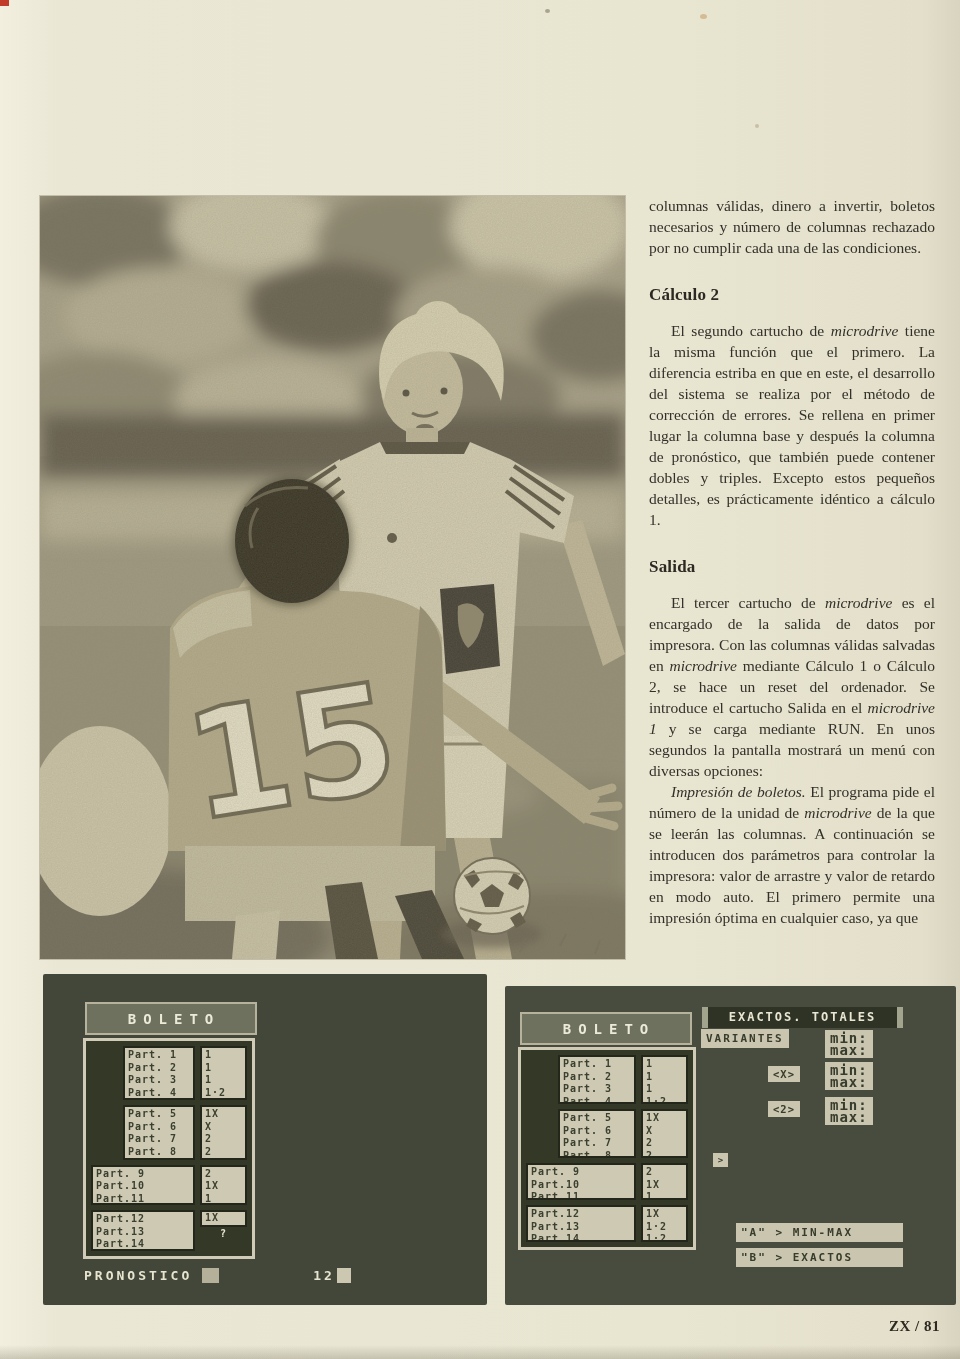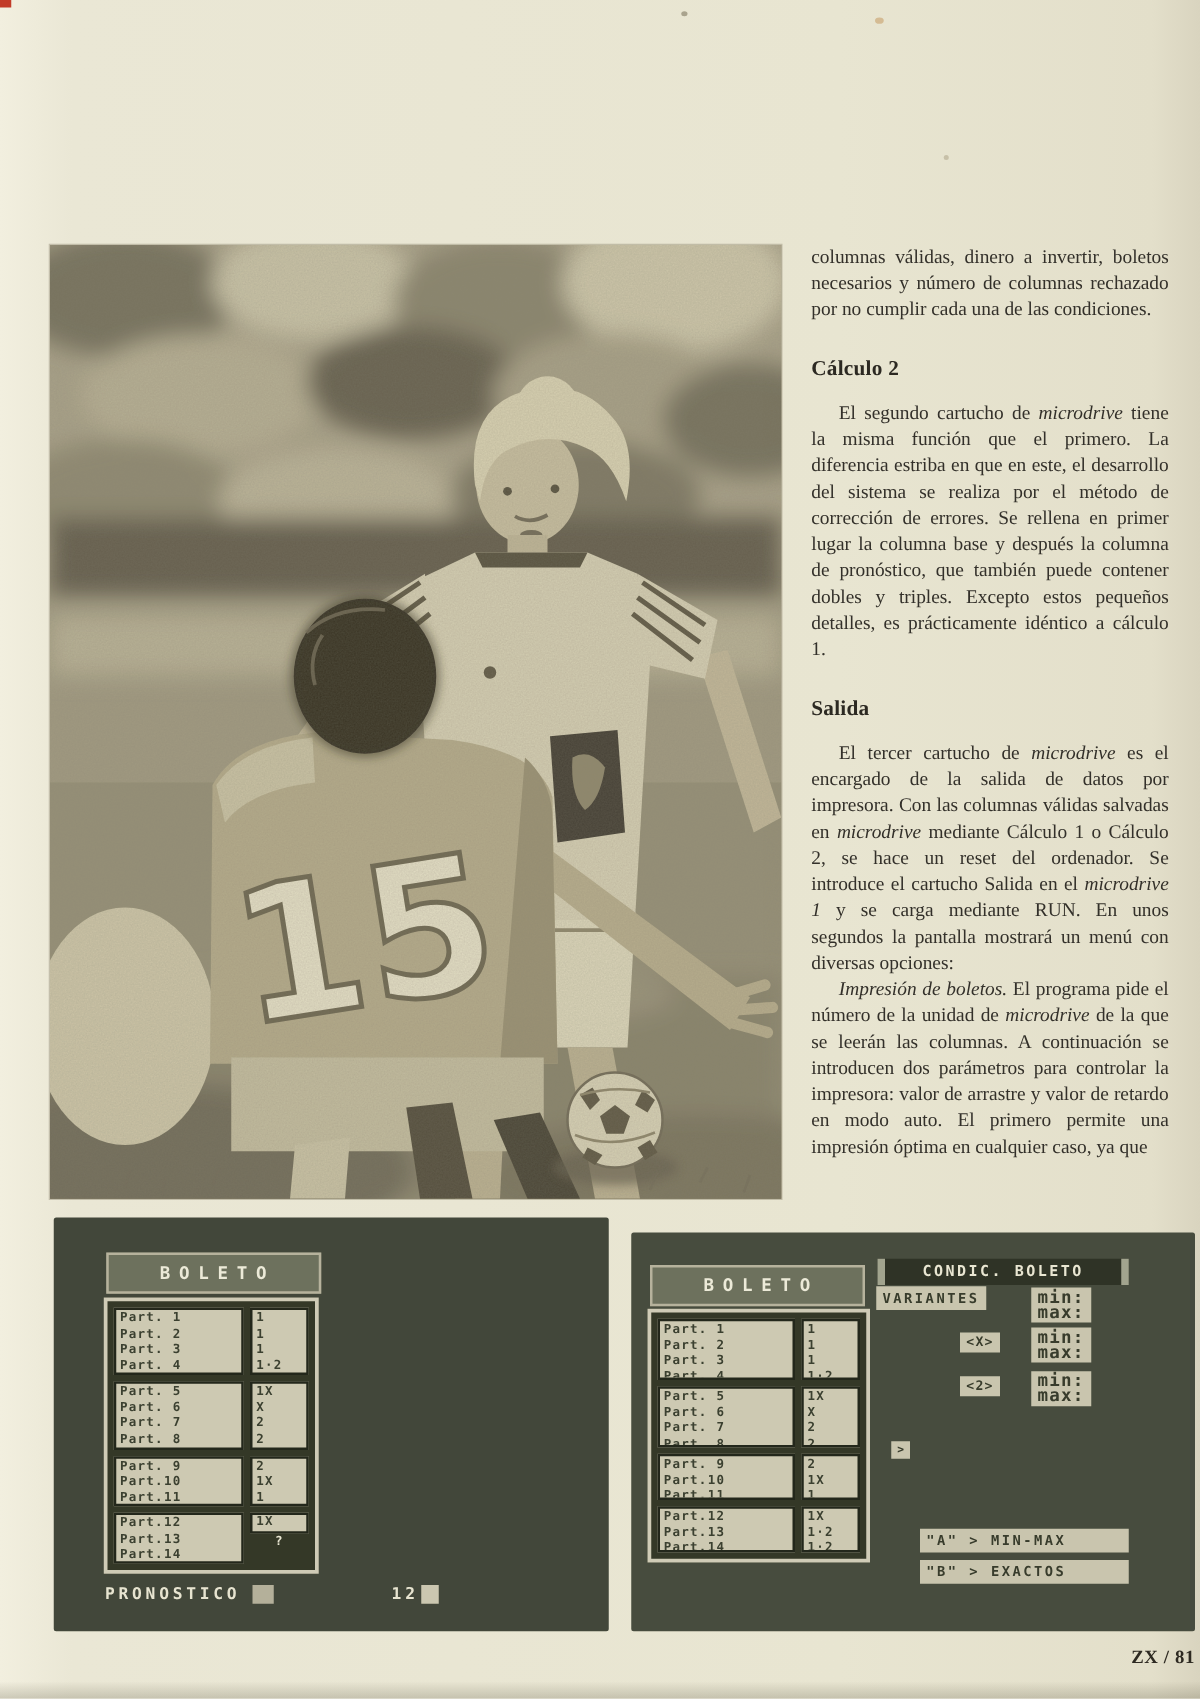--- a/index.html
+++ b/index.html
@@ -41,21 +41,21 @@
       box-sizing:border-box;}
   .screen-left .boleto-title{left:42px;top:28px;width:172px;}
   .screen-right .boleto-title{left:15px;top:26px;width:172px;}
 
   .boleto-box{position:absolute;border:3px solid #cfcbb6;background:#343827;padding:5px;
       box-sizing:border-box;display:flex;flex-direction:column;gap:5px;}
   .screen-left .boleto-box{left:40px;top:64px;width:172px;height:221px;}
   .screen-right .boleto-box{left:13px;top:61px;width:178px;height:203px;}
 
   .block{display:flex;gap:5px;min-height:0;}
-  .block.r4{flex:4;}
+  .block.r4{flex:4;margin-left:32px;}
   .block.r3{flex:3;}
   .cell{background:#cdc9b2;border:2px solid #23271b;box-sizing:border-box;
         padding:1px 3px;overflow:hidden;}
   .labels{flex:1;}
   .vals{width:47px;}
   .prow,.vrow{font-size:10px;line-height:12.5px;letter-spacing:1px;color:#3b4030;white-space:pre;}
   .vals-mixed{background:transparent;border:none;padding:0;display:flex;flex-direction:column;gap:1px;}
   .vals-mixed .vbox{background:#cdc9b2;border:2px solid #23271b;padding:0 3px;}
   .vals-mixed .vq{color:#e9e6d2;text-align:center;}
 
@@ -82,21 +82,21 @@
   .mm2{left:320px;top:76px;}
   .twokey{left:263px;top:115px;}
   .mm3{left:320px;top:111px;}
   .prompt-box{left:208px;top:167px;width:15px;height:14px;font-size:9px;text-align:center;
       line-height:14px;}
   .question{left:231px;top:160px;width:172px;font-size:10.5px;line-height:12.5px;
       letter-spacing:1.5px;padding:4px 5px;}
   .optA{left:231px;top:237px;width:167px;font-size:11px;letter-spacing:2px;padding:3px 5px;}
   .optB{left:231px;top:262px;width:167px;font-size:11px;letter-spacing:2px;padding:3px 5px;}
 
-  .footer{position:absolute;left:16px;top:1318px;width:940px;text-align:right;
+  .footer{position:absolute;left:0;top:1318px;width:940px;text-align:right;
       font-family:"Liberation Serif",serif;font-weight:bold;font-size:15px;color:#2e2a22;
       letter-spacing:.5px;}
 </style>
 </head>
 <body>
 
 <div>
 
   <div class="corner-mark"></div>
   <div class="speck speck1"></div>
@@ -340,21 +340,21 @@
           <div class="prow">Part.14</div>
         </div>
         <div class="cell vals px">
           <div class="vrow">1X</div>
           <div class="vrow">1·2</div>
           <div class="vrow">1·2</div>
         </div>
       </div>
     </div>
 
-    <div class="condic-title px">CONDIC. BOLETO</div>
+    <div class="condic-title px">EXACTOS. TOTALES</div>
 
     <div class="lightbox variantes px">VARIANTES</div>
     <div class="lightbox mm mm1 px">
       <div>min:</div>
       <div>max:</div>
     </div>
 
     <div class="lightbox cond-key xkey px">&lt;X&gt;</div>
     <div class="lightbox mm mm2 px">
       <div>min:</div>

